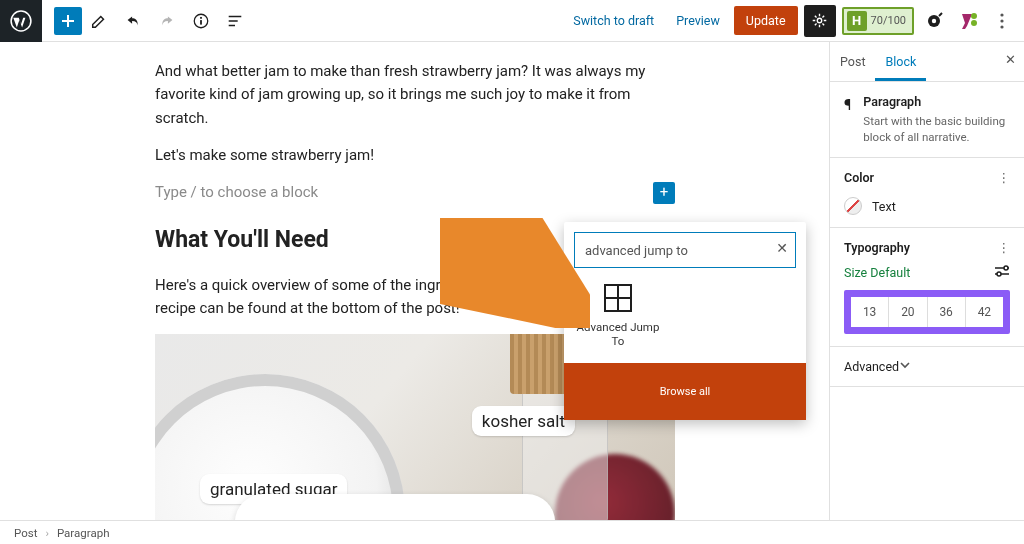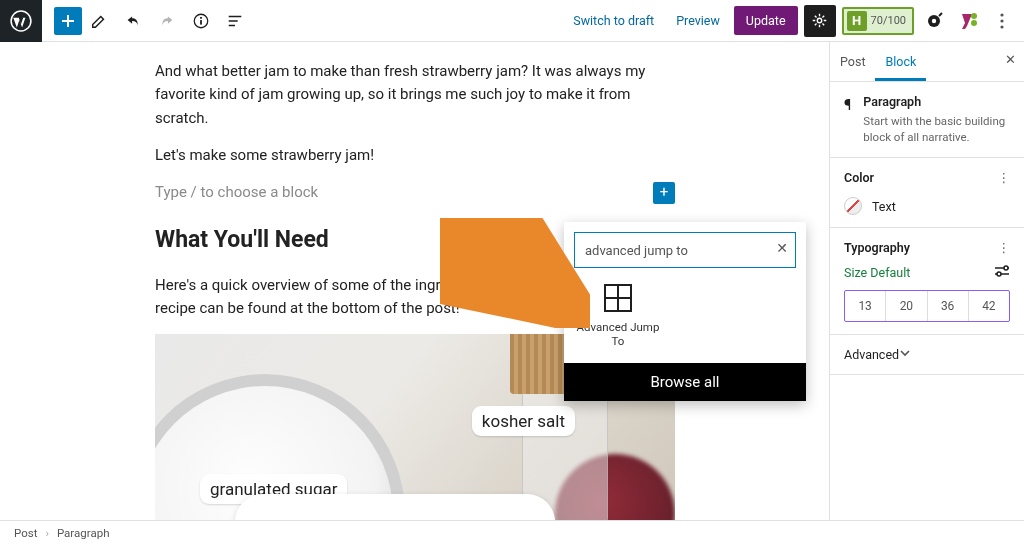--- a/index.html
+++ b/index.html
@@ -8,21 +8,21 @@
   
   .topbar { height: 42px; border-bottom: 1px solid #e0e0e0; display: flex; align-items: center; justify-content: space-between; }
   .topbar-left { display: flex; align-items: center; }
   .wp-logo { width: 42px; height: 42px; background: #1d2327; display: flex; align-items: center; justify-content: center; }
   .wp-logo svg { width: 22px; height: 22px; fill: #fff; }
   .add-block { width: 28px; height: 28px; background: #007cba; color: #fff; display:flex; align-items:center; justify-content:center; margin-left:12px; border-radius:2px; cursor:pointer;}
   .tb-ico { width:34px; display:flex; align-items:center; justify-content:center; color:#1e1e1e; cursor:pointer;}
   .tb-ico.dim { color:#b4b4b4; }
   .topbar-right { display:flex; align-items:center; gap:6px; padding-right:8px; }
   .link-btn { color:#0369a1; font-size:12.5px; padding:6px 8px; cursor:pointer; }
-  .update-btn { background:#701a75; color:#fff; font-size:12.5px; padding:7px 12px; border-radius:2px; cursor:pointer;}
+  .update-btn { background:#c2410c; color:#fff; font-size:12.5px; padding:7px 12px; border-radius:2px; cursor:pointer;}
   .gear-btn { width:32px; height:32px; background:#1e1e1e; color:#fff; display:flex; align-items:center; justify-content:center; border-radius:2px; cursor:pointer;}
   .yoast-score { height:28px; border:2px solid #6ea029; display:flex; align-items:center; padding:0 6px 0 3px; gap:4px; border-radius:2px; cursor:pointer; background:#dff0d0;}
   .yoast-score .h-badge { background:#6ea029; color:#fff; font-weight:700; width:20px; height:20px; display:flex; align-items:center; justify-content:center; font-size:13px; border-radius:2px;}
   .yoast-score .score {font-size:11px; color:#555; }
   .stat-ico, .yoast-ico, .more-ico { width:28px; height:28px; display:flex; align-items:center; justify-content:center; cursor:pointer; }
 
   
   .workspace { display:flex; height:calc(100% - 42px - 24px); }
   .editor { flex:1; overflow:hidden; position:relative; padding:18px 0 0 0;}
   .content { width:520px; margin-left:155px; color:#222; font-size:15px; line-height:1.55;}
@@ -42,21 +42,21 @@
   
   .inserter { position:absolute; left:564px; top:180px; width:242px; background:#fff; box-shadow:0 4px 14px rgba(0,0,0,0.25); border-radius:2px; z-index:40;}
   .inserter .search-wrap { padding:10px;}
   .inserter .search { width:100%; height:36px; border:1.5px solid #007cba; padding:0 30px 0 10px; font-size:13px; color:#555;}
   .inserter .clear-x { position:absolute; right:18px; top:18px; cursor:pointer; color:#555; font-size:14px;}
   .inserter .result { display:flex; flex-direction:column; align-items:center; width:84px; margin:6px 0 14px 12px; cursor:pointer;}
   .inserter .result .ric { width:28px; height:28px; border:2px solid #1e1e1e; position:relative;}
   .inserter .result .ric::before {content:""; position:absolute; left:50%; top:0; bottom:0; width:2px; background:#1e1e1e; transform:translateX(-50%);}
   .inserter .result .ric::after {content:""; position:absolute; top:50%; left:0; right:0; height:2px; background:#1e1e1e; transform:translateY(-50%);}
   .inserter .result .rlab { font-size:11.5px; color:#333; text-align:center; margin-top:8px; line-height:1.25;}
-  .inserter .browse { background:#000000; color:#fff; text-align:center; font-size:15px; padding:10px 0; cursor:pointer;}
+  .inserter .browse { background:#c2410c; color:#fff; text-align:center; font-size:11px; padding:22px 0; cursor:pointer;}
 
   
   .arrow { position:absolute; left:440px; top:176px; z-index:50; pointer-events:none;}
 
   
   .sidebar { width:195px; border-left:1px solid #e0e0e0; display:flex; flex-direction:column; font-size:12.5px; color:#1e1e1e; overflow-y:auto;}
   .sb-tabs { display:flex; align-items:center; border-bottom:1px solid #e0e0e0; height:40px; position:relative;}
   .sb-tab { padding:0 10px; height:100%; display:flex; align-items:center; cursor:pointer; color:#555;}
   .sb-tab.active { color:#007cba; box-shadow: inset 0 -3px 0 #007cba;}
   .sb-close { position:absolute; right:8px; top:10px; cursor:pointer; color:#555; font-size:13px;}
@@ -66,21 +66,21 @@
   .block-summary .bs-title { font-weight:600; font-size:12.5px; margin-bottom:4px;}
   .block-summary .bs-desc { font-size:11.5px; color:#666; line-height:1.4;}
   .panel-head { display:flex; justify-content:space-between; align-items:center;}
   .panel-head .ptitle { font-weight:600; }
   .panel-head .dots { color:#666; cursor:pointer;}
   .color-row { display:flex; align-items:center; gap:10px; margin-top:12px; cursor:pointer;}
   .color-row .circ { width:18px; height:18px; border-radius:50%; border:1px solid #ccc; background:linear-gradient(135deg,#fff 49%, #eee 51%); position:relative;}
   .color-row .circ::after{content:""; position:absolute; inset:0; border-radius:50%; background:linear-gradient(135deg, transparent 46%, #d44 46% 54%, transparent 54%);}
   .size-row { display:flex; justify-content:space-between; align-items:center; margin-top:10px; color:#15803d;}
   .size-row .slider-ico { cursor:pointer; color:#1e1e1e;}
-  .size-presets { display:flex; border:1px solid #8b5cf6; margin-top:10px; border-radius:2px; overflow:hidden;}
+  .size-presets { display:flex; border:7px solid #8b5cf6; margin-top:10px; border-radius:2px; overflow:hidden;}
   .size-presets div { flex:1; text-align:center; padding:8px 0; font-size:12px; color:#555; cursor:pointer; }
   .size-presets div + div { border-left:1px solid #ddd;}
   .adv-row { display:flex; align-items:center; cursor:pointer;}
 
   
   .breadcrumb { height:24px; border-top:1px solid #e0e0e0; display:flex; align-items:center; font-size:11.5px; color:#555; padding-left:14px; gap:8px;}
   .breadcrumb .sep{color:#aaa;}
 </style>
 </head>
 <body>

